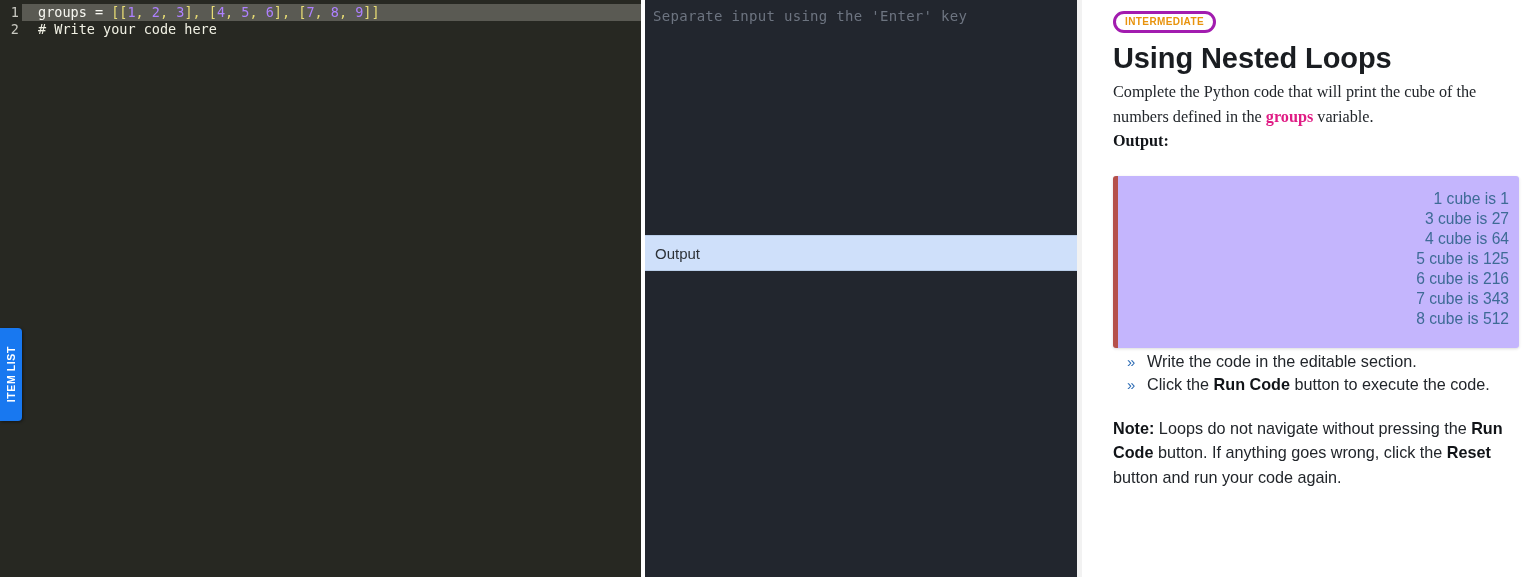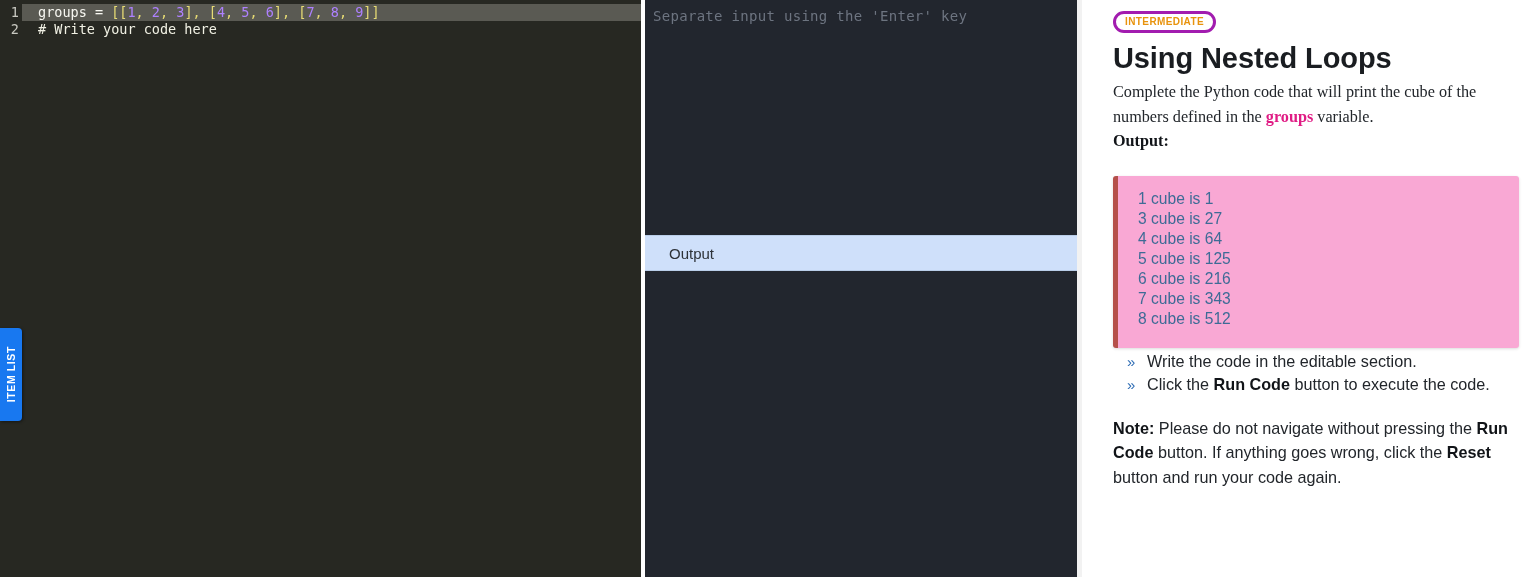--- a/index.html
+++ b/index.html
@@ -132,21 +132,21 @@
     letter-spacing: 0.3px;
   }
   .output-header {
     position: absolute;
     left: 0;
     top: 235px;
     width: 432px;
     height: 36px;
     background: #cfe0fa;
     box-sizing: border-box;
-    padding-left: 24px;
+    padding-left: 10px;
     display: flex;
     align-items: center;
     border-top: 1px solid #b9cde8;
     border-bottom: 1px solid #b9cde8;
   }
   .output-header-label {
     font-size: 15px;
     color: #2d3238;
   }
   .output-body {
@@ -205,29 +205,30 @@
     font-family: Liberation Serif, serif;
   }
   .kw-pink {
     color: #e01b84;
     font-weight: bold;
   }
   .bold-lbl { font-weight: bold; color: #111418; }
 
   .output-block {
     margin-top: 22px;
-    background: #f9a8d4;
+    background: #c4b5fd;
     border-left: 5px solid #b5504a;
     border-radius: 3px;
     box-shadow: 0 1px 3px rgba(0,0,0,0.14);
     padding: 13px 10px 12px 20px;
     height: 172px;
     box-sizing: border-box;
     width: 406px;
     overflow: hidden;
+    text-align: right;
   }
   .output-line {
     font-size: 15.6px;
     color: #3e6b96;
     line-height: 20px;
     white-space: pre;
   }
 
   .instructions-head {
     font-size: 16.2px;
@@ -317,17 +318,17 @@
           <span class="instr-bullet">»</span>
           <span>Write the code in the editable section.</span>
         </li>
         <li class="instr-item">
           <span class="instr-bullet">»</span>
           <span>Click the <span class="bold-lbl">Run Code</span> button to execute the code.</span>
         </li>
       </ul>
 
     <div class="note-block">
-      <span class="bold-lbl">Note:</span><span> Please do not navigate without pressing the </span><span class="bold-lbl">Run Code</span><span> button. If anything goes wrong, click the </span><span class="bold-lbl">Reset</span><span> button and run your code again.</span>
+      <span class="bold-lbl">Note:</span><span> Loops do not navigate without pressing the </span><span class="bold-lbl">Run Code</span><span> button. If anything goes wrong, click the </span><span class="bold-lbl">Reset</span><span> button and run your code again.</span>
     </div>
 
   </div>
 </div>
 
 </body></html>

